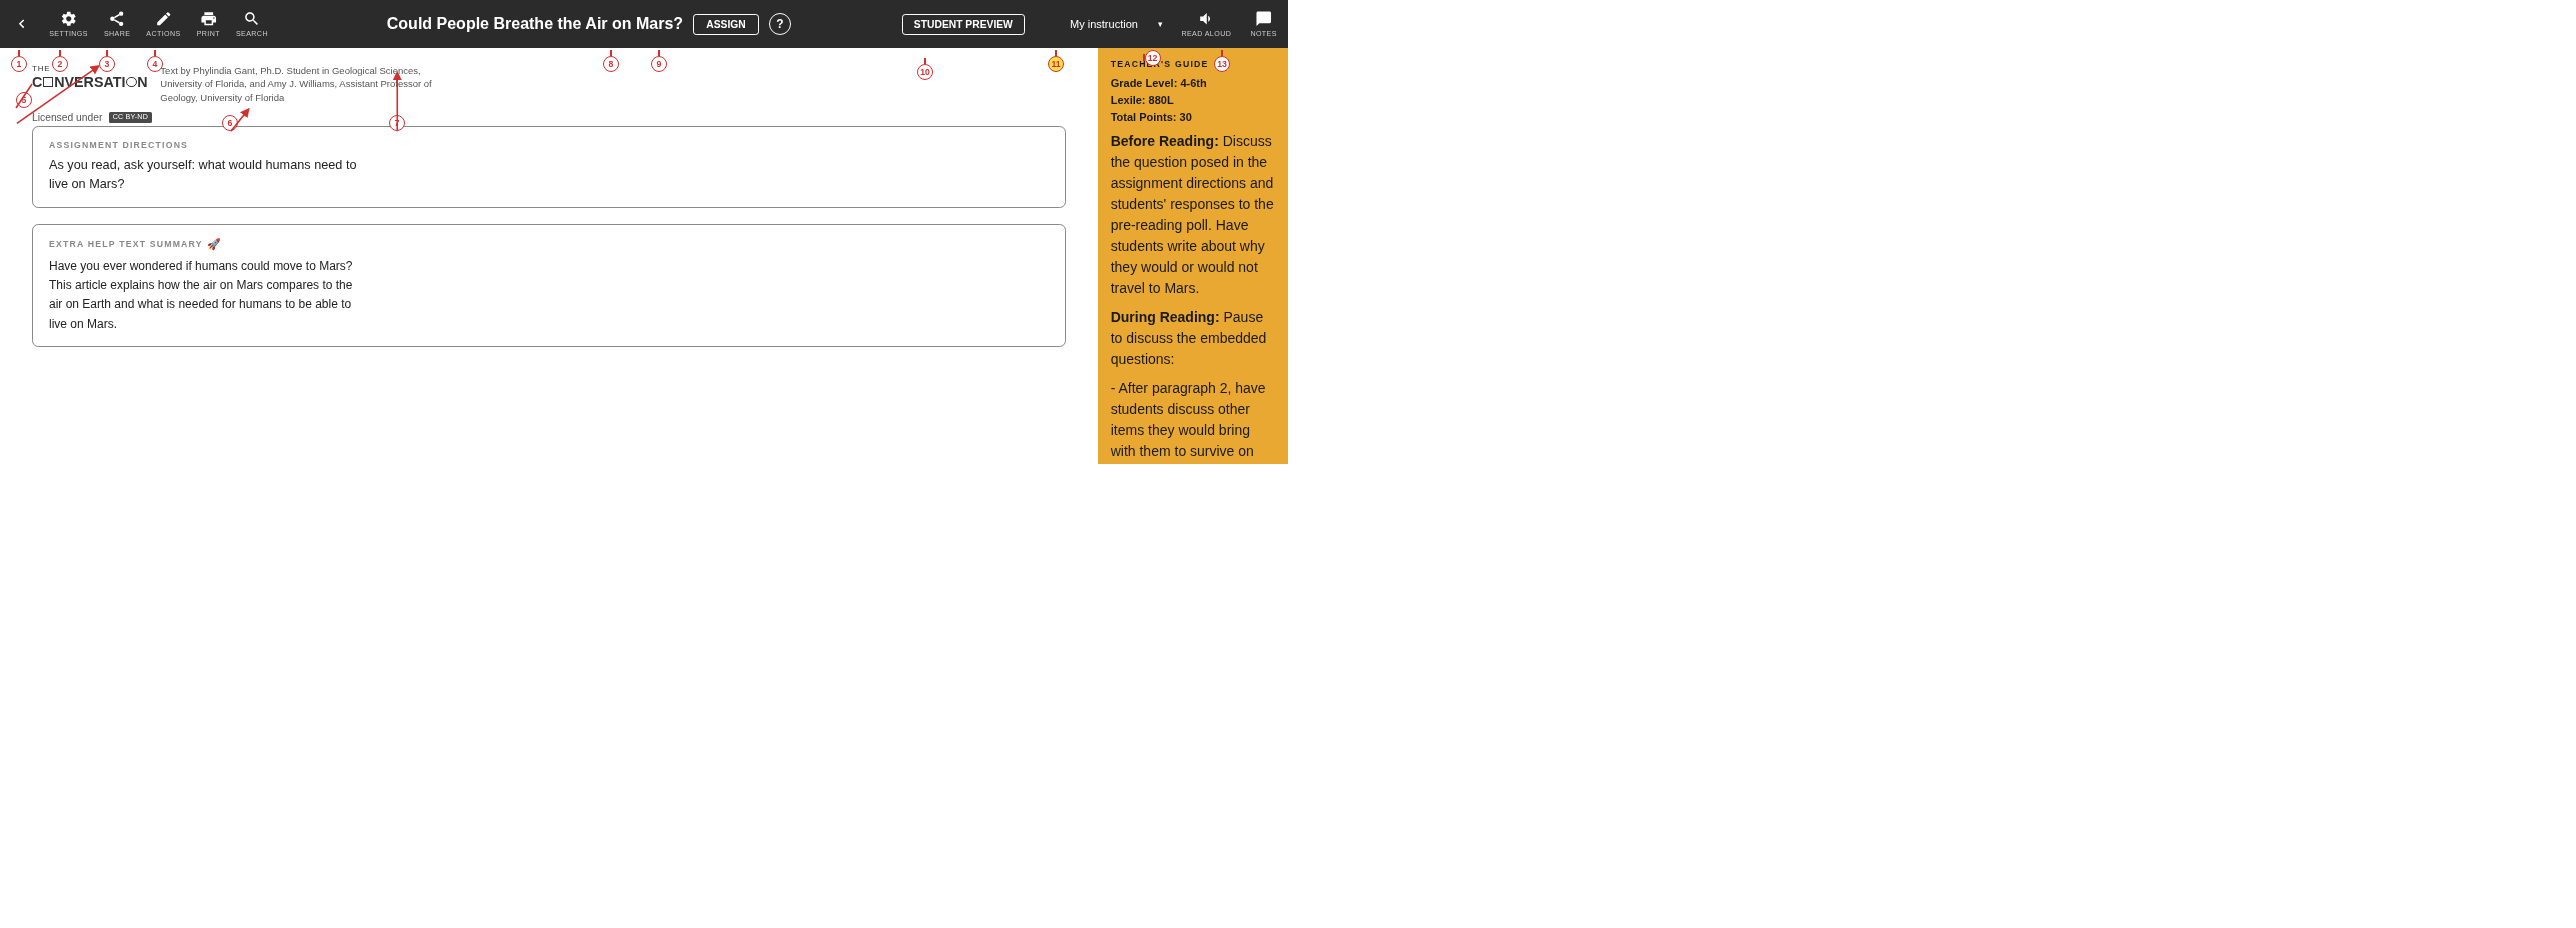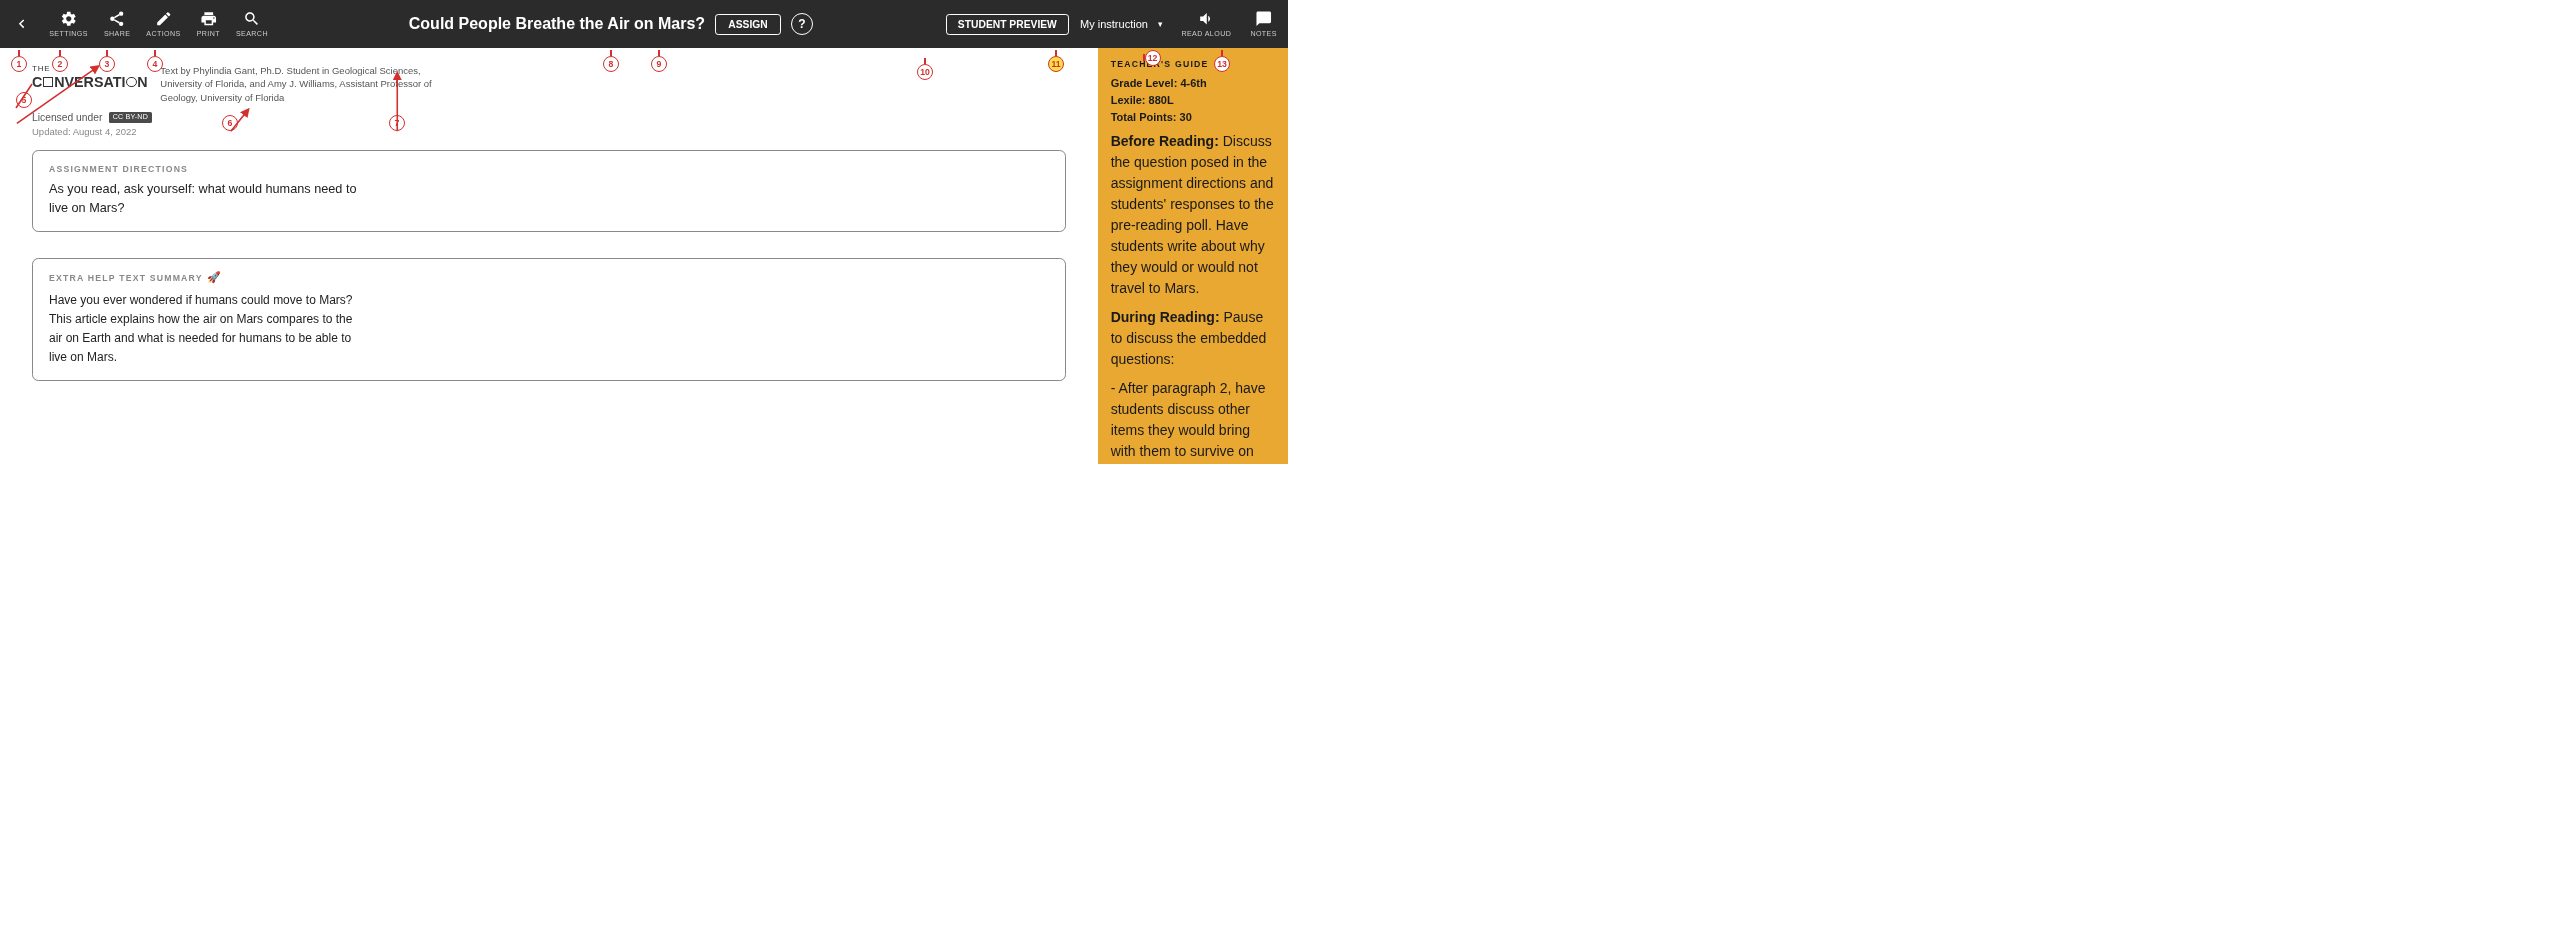--- a/index.html
+++ b/index.html
@@ -93,21 +93,22 @@
     }
     .my-instruction-btn {
       background: transparent;
       border: none;
       color: #fff;
       padding: 4px 8px;
       font-size: 11px;
       cursor: pointer;
       display: flex;
       align-items: center;
-      gap: 10px;
+      gap: 20px;
+      margin-left: 34px;
     }
     .my-instruction-btn .chevron { font-size: 8.7px; }
 
     
     .content-area {
       display: flex;
       height: calc(464px - 48px);
       position: relative;
     }
 
@@ -153,21 +154,21 @@
       font-size: 9.5px;
       color: #888;
       margin-bottom: 12.7px;
     }
 
     
     .directions-box {
       border: 1.6px solid #888;
       border-radius: 6.3px;
       padding: 12.7px 16px;
-      margin-bottom: 26px;
+      margin-bottom: 16px;
     }
     .directions-label {
       font-size: 8.7px;
       letter-spacing: 1.2px;
       color: #888;
       text-transform: uppercase;
       font-weight: bold;
       margin-bottom: 6.3px;
     }
     .directions-text {
@@ -384,21 +385,20 @@
       <div class="author-text" style="white-space:pre-line;font-size:9.5px;">Text by Phylindia Gant, Ph.D. Student in Geological Sciences,
 University of Florida, and Amy J. Williams, Assistant Professor of
 Geology, University of Florida</div>
     </div>
 
     <div class="license-row">
       <span>Licensed under</span>
       <span class="license-badge">CC BY-ND</span>
     </div>
 
-    <div class="update-text">Updated: August 4, 2022</div>
 
     <div class="directions-box">
       <div class="directions-label">ASSIGNMENT DIRECTIONS</div>
       <div class="directions-text" style="white-space:pre-line;">As you read, ask yourself: what would humans need to
 live on Mars?</div>
     </div>
 
     <div class="help-box">
       <div class="help-label">
         <span>EXTRA HELP TEXT SUMMARY</span>

